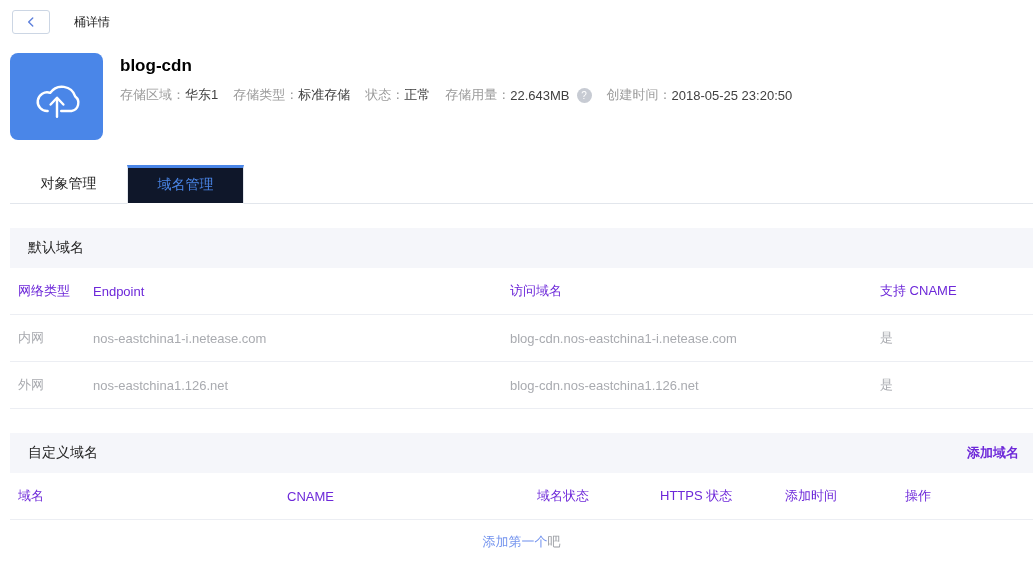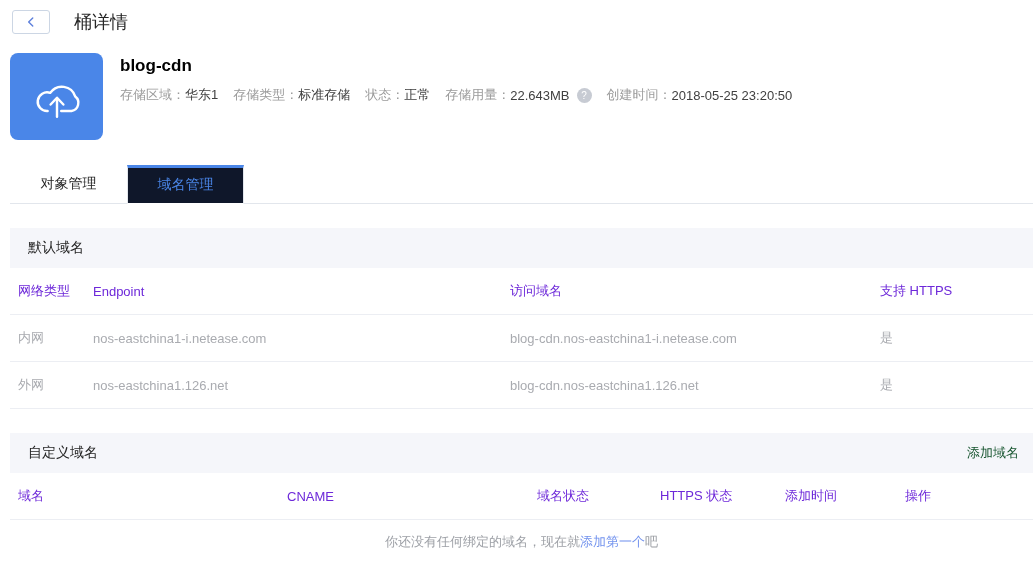--- a/index.html
+++ b/index.html
@@ -1,21 +1,21 @@
 <!DOCTYPE html>
 <html><head>
 <meta charset="utf-8">
 <style>
   * { margin:0; padding:0; box-sizing:border-box; }
   html,body { width:1033px; height:562px; background:#ffffff; overflow:hidden;
     font-family:"Liberation Sans","DejaVu Sans",sans-serif; }
   .topbar { display:flex; align-items:center; height:44px; padding-left:12px; }
   .back-btn { width:38px; height:24px; border:1px solid #ccd6e4; border-radius:3px;
     background:#fff; display:flex; align-items:center; justify-content:center; cursor:pointer; }
-  .page-title { margin-left:24px; font-size:18px; color:#262626; }
+  .page-title { margin-left:24px; font-size:12px; color:#262626; }
 
   .bucket-header { display:flex; margin:9px 0 0 10px; }
   .bucket-icon { width:93px; height:87px; border-radius:8px; background:#4a86e8;
     display:flex; align-items:center; justify-content:center; flex:none; }
   .bucket-info { margin-left:17px; padding-top:3px; }
   .bucket-name { font-size:17px; font-weight:bold; color:#000000; }
   .bucket-meta { margin-top:10px; font-size:13px; display:flex; align-items:center; flex-wrap:nowrap; }
   .meta-item { margin-right:15px; display:flex; align-items:center; white-space:nowrap; }
   .meta-label { color:#9b9b9b;font-family:Liberation Serif, serif; }
   .meta-value { color:#404040; }
@@ -27,21 +27,21 @@
   .tab { width:117px; text-align:center; font-size:14px; color:#262626; line-height:38px;
     cursor:pointer; position:relative;font-family:Liberation Mono, monospace; }
   .tab.active { color:#4a86e8; background:#0f172a; border-top:3px solid #4a86e8;
     border-left:1px solid #e2e6ec; border-right:1px solid #e2e6ec;
     line-height:34px; margin-bottom:-1px; border-bottom:1px solid #fff; }
 
   .content { margin-left:10px; }
   .section-bar { margin-top:24px; height:40px; background:#f5f6fa; display:flex;
     align-items:center; padding:0 14px 0 18px; }
   .section-title { font-size:14px; color:#262626; }
-  .add-link { margin-left:auto; font-size:13px; color:#14532d; cursor:pointer; text-decoration:none; }
+  .add-link { margin-left:auto; font-size:13px; color:#6d28d9; cursor:pointer; text-decoration:none;font-weight:bold; }
 
   .grid-row { display:grid; align-items:center; height:47px; border-bottom:1px solid #eceef3; }
   .default-grid { grid-template-columns:83px 417px 370px 1fr; }
   .custom-grid  { grid-template-columns:277px 250px 123px 125px 120px 1fr; }
   .cell { font-size:13px; color:#a9abb0; white-space:nowrap; overflow:hidden; }
   .cell:first-child { padding-left:8px; }
   .grid-row.header .cell { color:#6d28d9; font-size:13px; }
 
   .empty-row { height:45px; border-bottom:1px solid #eceef3; display:flex;
     align-items:center; justify-content:center; font-size:13px; color:#9da0a6; }
@@ -112,21 +112,21 @@
 <div class="content">
 
   <div class="section-bar">
     <span class="section-title">默认域名</span>
   </div>
   <div>
     <div class="grid-row header default-grid">
       <div class="cell">网络类型</div>
       <div class="cell">Endpoint</div>
       <div class="cell">访问域名</div>
-      <div class="cell">支持 HTTPS</div>
+      <div class="cell">支持 CNAME</div>
     </div>
     <div class="grid-row default-grid">
       <div class="cell">内网</div>
       <div class="cell">nos-eastchina1-i.netease.com</div>
       <div class="cell">blog-cdn.nos-eastchina1-i.netease.com</div>
       <div class="cell">是</div>
     </div>
     <div class="grid-row default-grid">
       <div class="cell">外网</div>
       <div class="cell">nos-eastchina1.126.net</div>
@@ -142,19 +142,18 @@
   <div>
     <div class="grid-row header custom-grid">
       <div class="cell">域名</div>
       <div class="cell">CNAME</div>
       <div class="cell">域名状态</div>
       <div class="cell">HTTPS 状态</div>
       <div class="cell">添加时间</div>
       <div class="cell">操作</div>
     </div>
     <div class="empty-row">
-      <span>你还没有任何绑定的域名，现在就</span>
         <a>添加第一个</a>
         <span>吧</span>
     </div>
   </div>
 
 </div>
 
 </body></html>

